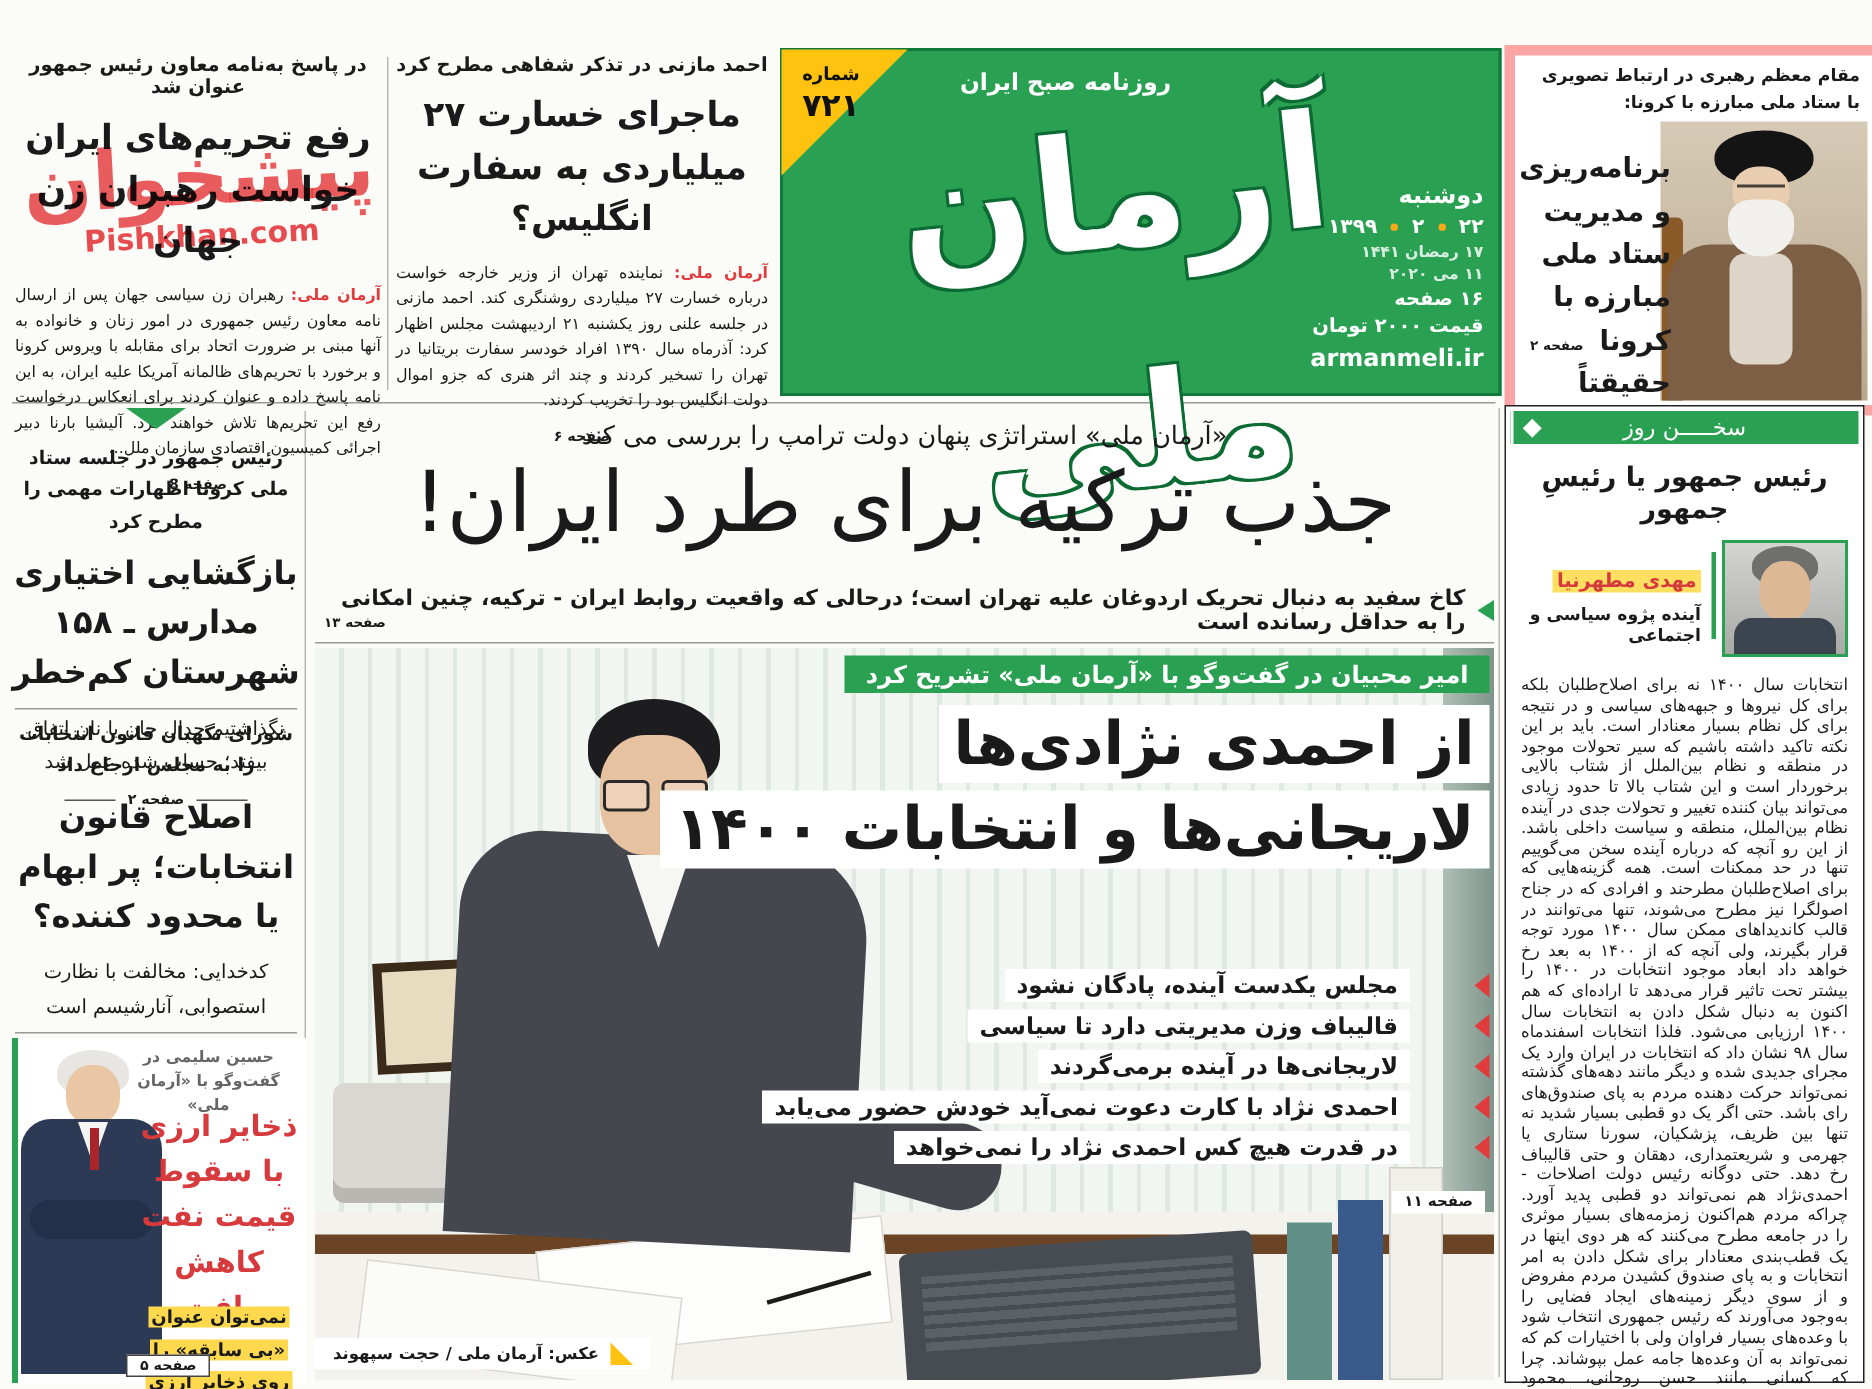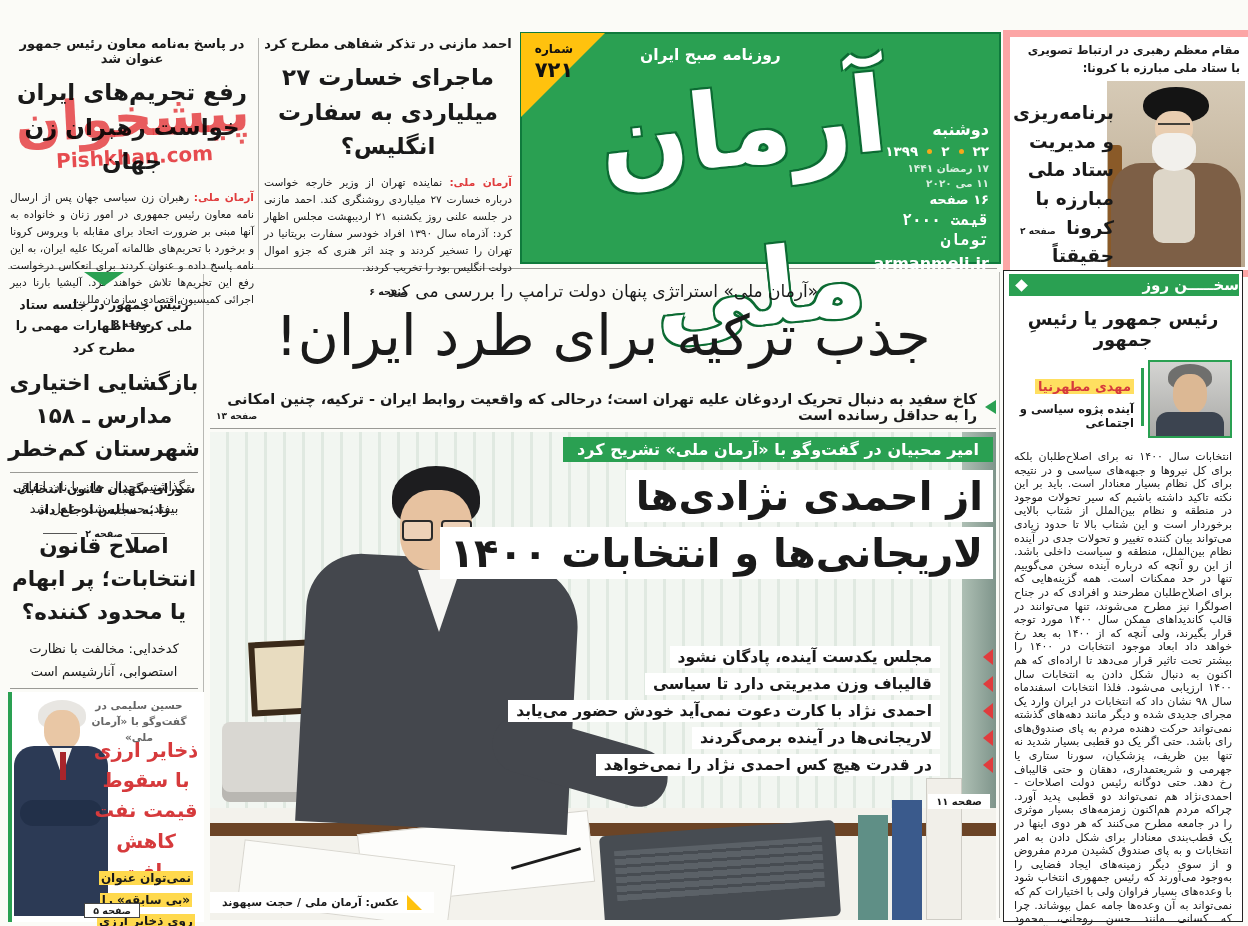--- a/index.html
+++ b/index.html
@@ -36,21 +36,21 @@
   .m-tagline{position:absolute;left:118px;top:12px;color:#fff;font-weight:bold;font-size:15.5px;}
   .m-title{position:absolute;left:14px;top:14px;width:430px;text-align:center;font-size:104px;font-weight:bold;color:#fff;
            transform:rotate(-6deg);line-height:1.55;
            text-shadow:2px 2px 0 #0c6b33,-2px 2px 0 #0c6b33,2px -2px 0 #0c6b33,-2px -2px 0 #0c6b33;}
   .m-dates{position:absolute;right:10px;top:86px;width:130px;text-align:right;color:#fff;z-index:3;}
   .m-weekday{font-size:16px;font-weight:bold;margin-bottom:4px;}
   .m-solar{font-size:13.5px;font-weight:bold;direction:ltr;display:flex;align-items:center;justify-content:flex-end;gap:9px;}
   .dot{width:5px;height:5px;border-radius:50%;background:#f7a81b;display:inline-block;}
   .m-hijri,.m-greg{font-size:10.5px;color:rgba(255,255,255,.82);margin-top:3px;font-weight:bold;}
   .m-pages{font-size:13px;font-weight:bold;margin-top:3px;}
-  .m-price{font-size:16px;font-weight:bold;margin-top:3px;font-family:Liberation Mono, monospace;}
+  .m-price{font-size:13px;font-weight:bold;margin-top:3px;}
   .m-site{font-size:16px;font-weight:bold;margin-top:4px;direction:ltr;}
   
   .top-article{position:absolute;top:34px;height:230px;text-align:center;}
   #topA{left:262px;width:252px;}
   #topB{left:8px;width:248px;}
   .ta-kicker{font-size:13px;font-weight:bold;margin:2px 0 9px;}
   .ta-headline{font-size:23px;font-weight:bold;line-height:1.5;margin-bottom:10px;}
   .ta-body{font-size:10.6px;text-align:justify;line-height:1.6;padding:0 2px;}
   .src{color:#e03c3d;font-weight:bold;}
   .ta-page{font-size:9.5px;font-weight:bold;margin-top:8px;}
@@ -117,21 +117,21 @@
   .ph-headline span{display:inline-block;background:#fff;padding:0 10px;font-size:40px;font-weight:bold;line-height:1.3;}
   .ph-bullets{position:absolute;right:3px;top:214px;z-index:5;}
   .ph-bullet{display:flex;align-items:center;margin-bottom:5px;gap:40px;}
   .pb-marker{width:0;height:0;border-top:8px solid transparent;border-bottom:8px solid transparent;border-right:10px solid #e03c3d;margin-left:3px;flex:0 0 auto;}
   .pb-text{background:#fff;font-size:15.5px;font-weight:bold;padding:2px 8px;}
   .ph-page{position:absolute;right:6px;top:362px;background:#fff;font-size:10px;font-weight:bold;padding:2px 8px;z-index:5;}
   .ph-caption{position:absolute;left:0;bottom:7px;background:#fff;font-size:11px;font-weight:bold;padding:3px 12px;z-index:5;display:flex;align-items:center;gap:8px;}
   .cap-tri{width:0;height:0;border-bottom:15px solid #ffc20e;border-right:15px solid transparent;flex:0 0 auto;}
   
   #sokhan{position:absolute;left:1003px;top:270px;width:238px;height:650px;border:1px solid #222;background:#fff;}
-  .sk-header{position:relative;margin:3px;height:22px;background:#2aa052;color:#fff;display:flex;align-items:center;justify-content:flex-start;font-size:15px;font-weight:bold;}
+  .sk-header{position:relative;margin:3px;height:22px;background:#2aa052;color:#fff;display:flex;align-items:center;justify-content:center;font-size:15px;font-weight:normal;}
   .sk-diamond{position:absolute;left:0;top:0;width:24px;height:22px;background:#2aa052;border-left:2px solid #fff;display:flex;align-items:center;justify-content:center;}
   .sk-diamond i{width:9px;height:9px;background:#fff;transform:rotate(45deg);display:block;}
   .sk-title{text-align:center;font-size:18px;font-weight:bold;margin:12px 6px 10px;}
   .sk-author{position:relative;height:82px;margin:0 10px;}
   .sk-photo{position:absolute;right:0;top:0;width:80px;height:74px;border:2px solid #2aa052;background:linear-gradient(#d4d4d2,#a9a9a6);overflow:hidden;}
   .au-hair{position:absolute;left:18px;top:2px;width:44px;height:26px;background:#6f6f6d;border-radius:50% 50% 40% 40%;}
   .au-face{position:absolute;left:23px;top:12px;width:34px;height:40px;background:#dcb894;border-radius:45%;}
   .au-body{position:absolute;left:6px;top:50px;width:68px;height:26px;background:#3c4450;border-radius:12px 12px 0 0;}
   .sk-bar{position:absolute;right:88px;top:8px;width:3px;height:58px;background:#2aa052;}
   .sk-name-wrap{position:absolute;right:98px;left:2px;top:16px;text-align:right;}
@@ -282,25 +282,25 @@
       <div class="ph-bullet">
           <i class="pb-marker"></i>
           <span class="pb-text">مجلس یکدست آینده، پادگان نشود</span>
         </div>
       <div class="ph-bullet">
           <i class="pb-marker"></i>
           <span class="pb-text">قالیباف وزن مدیریتی دارد تا سیاسی</span>
         </div>
       <div class="ph-bullet">
           <i class="pb-marker"></i>
+          <span class="pb-text">لاریجانی‌ها در آینده برمی‌گردند</span>
+        </div>
+      <div class="ph-bullet">
+          <i class="pb-marker"></i>
           <span class="pb-text">احمدی نژاد با کارت دعوت نمی‌آید خودش حضور می‌یابد</span>
-        </div>
-      <div class="ph-bullet">
-          <i class="pb-marker"></i>
-          <span class="pb-text">لاریجانی‌ها در آینده برمی‌گردند</span>
         </div>
       <div class="ph-bullet">
           <i class="pb-marker"></i>
           <span class="pb-text">در قدرت هیچ کس احمدی نژاد را نمی‌خواهد</span>
         </div>
     </div>
     <div class="ph-page">صفحه ۱۱</div>
     <div class="ph-caption">
       <i class="cap-tri"></i>
       <span>عکس: آرمان ملی / حجت سپهوند</span>

